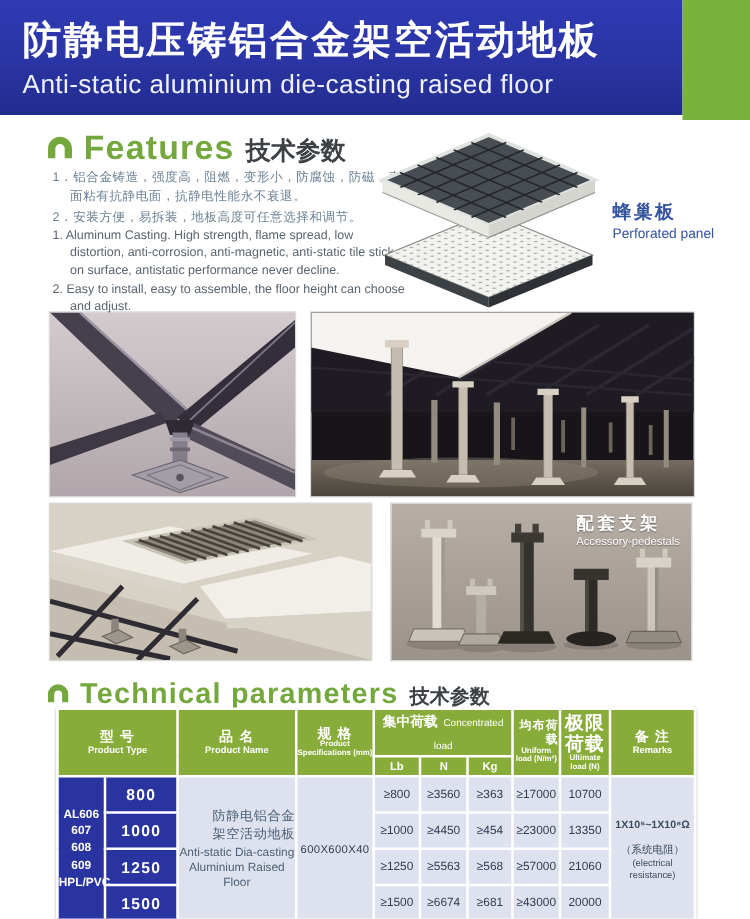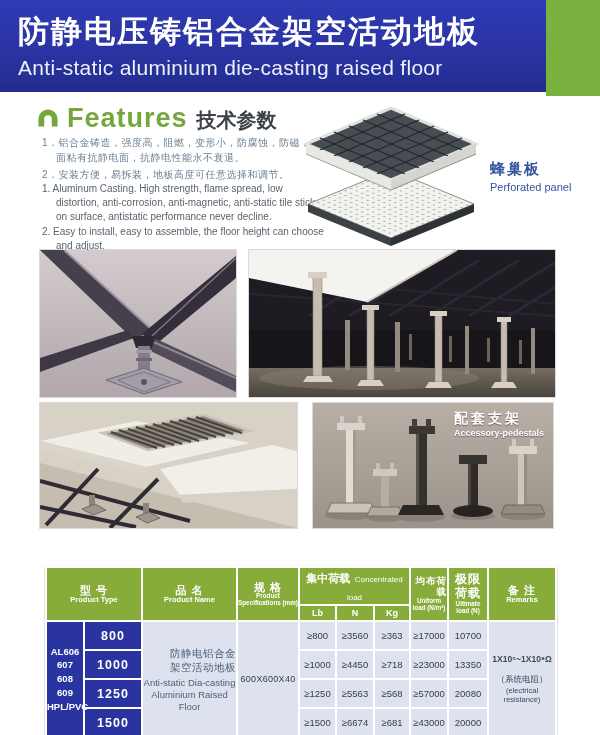--- a/index.html
+++ b/index.html
@@ -38,21 +38,21 @@
 
   
   .photo{position:absolute;box-shadow:0 0 0 1px rgba(0,0,0,0.15);}
   .photo svg{display:block;}
   .photo-a{left:40px;top:250px;width:196px;height:147px;}
   .photo-b{left:249px;top:250px;width:306px;height:147px;}
   .photo-c{left:40px;top:403px;width:257px;height:125px;}
   .photo-d{left:313px;top:403px;width:240px;height:125px;}
   .ped-label{position:absolute;right:9px;top:7px;text-align:left;color:#fff;}
   .ped-label-zh{font-size:14px;font-weight:bold;letter-spacing:3px;text-shadow:0 1px 1px rgba(0,0,0,.4);}
-  .ped-label-en{font-size:9px;font-weight:bold;text-shadow:0 1px 1px rgba(0,0,0,.4);}
+  .ped-label-en{font-size:9px;font-weight:normal;text-shadow:0 1px 1px rgba(0,0,0,.4);}
 
   
   .tech-table{position:absolute;left:45px;top:566px;width:510px;border-collapse:collapse;
               table-layout:fixed;box-shadow:0 1px 2px rgba(60,70,90,.45);}
   .tech-table th,.tech-table td{border:2px solid #ffffff;padding:0;text-align:center;vertical-align:middle;}
   .tech-table thead th{background:#88ac3a;color:#fff;}
   .hz{font-size:11px;font-weight:bold;letter-spacing:1px;line-height:1.15;}
   .he{font-size:7.5px;font-weight:bold;line-height:1.1;}
   .he-tiny{font-size:6.3px;font-weight:bold;line-height:1.1;}
   .hz-inline{font-size:11px;font-weight:bold;}
@@ -305,20 +305,29 @@
         <rect x="199" y="36" width="4" height="7" fill="#cfc9be"></rect>
         <rect x="217" y="36" width="4" height="7" fill="#cfc9be"></rect>
       <polygon points="192,102 228,102 232,111 188,111" fill="#938c82" stroke="#6b645a" stroke-width="1"></polygon>
     </svg>
     <div class="ped-label">
       <div class="ped-label-zh">配套支架</div>
       <div class="ped-label-en">Accessory-pedestals</div>
     </div>
   </figure>
 
+  <div class="sec-head tech-head" style="left:38px;top:541px;">
+    <span class="sec-icon">
+      <svg width="17" height="17" viewBox="0 0 24 24">
+          <path d="M4 21 V12 A8 8 0 0 1 20 12 V21" fill="none" stroke="#74a83d" stroke-width="7"></path>
+        </svg>
+    </span>
+    <span class="sec-en">Technical parameters</span>
+    <span class="sec-zh">技术参数</span>
+  </div>
 
   <table class="tech-table">
     <colgroup>
       <col style="width:38px">
         <col style="width:58px">
         <col style="width:95px">
         <col style="width:62px">
       <col style="width:37px">
         <col style="width:38px">
         <col style="width:36px">
@@ -342,21 +351,21 @@
         </th>
         <th colspan="3">
           <span class="hz-inline">集中荷载</span>
           <span class="he-inline">Concentrated load</span>
         </th>
         <th rowspan="2">
           <div class="hz" style="font-size:9.5px;text-align:right;">均布荷载</div>
           <div class="he-tiny">Uniform load (N/m²)</div>
         </th>
         <th rowspan="2">
-          <div class="hz" style="font-size:12px;">极限荷载</div>
+          <div class="hz" style="font-size:15px;">极限荷载</div>
           <div class="he-tiny">Ultimate load (N)</div>
         </th>
         <th rowspan="2">
           <div class="hz">备 注</div>
           <div class="he">Remarks</div>
         </th>
       </tr>
       <tr style="height:14px;">
         <th class="sub-unit">Lb</th>
         <th class="sub-unit">N</th>
@@ -385,31 +394,31 @@
         <td rowspan="4" class="remarks-cell">
           <div class="rem-res">1X10⁵~1X10⁸Ω</div>
           <div class="rem-zh">（系统电阻）</div>
           <div class="rem-en">(electrical resistance)</div>
         </td>
       </tr>
       <tr class="tbody-row">
         <td class="blue rating">1000</td>
         <td class="lite">≥1000</td>
         <td class="lite">≥4450</td>
-        <td class="lite">≥718</td>
+        <td class="lite">≥454</td>
         <td class="lite">≥23000</td>
         <td class="lite">13350</td>
       </tr>
       <tr class="tbody-row">
         <td class="blue rating">1250</td>
         <td class="lite">≥1250</td>
         <td class="lite">≥5563</td>
         <td class="lite">≥568</td>
         <td class="lite">≥57000</td>
-        <td class="lite">20080</td>
+        <td class="lite">21060</td>
       </tr>
       <tr class="tbody-row">
         <td class="blue rating">1500</td>
         <td class="lite">≥1500</td>
         <td class="lite">≥6674</td>
         <td class="lite">≥681</td>
         <td class="lite">≥43000</td>
         <td class="lite">20000</td>
       </tr>
     </tbody>

